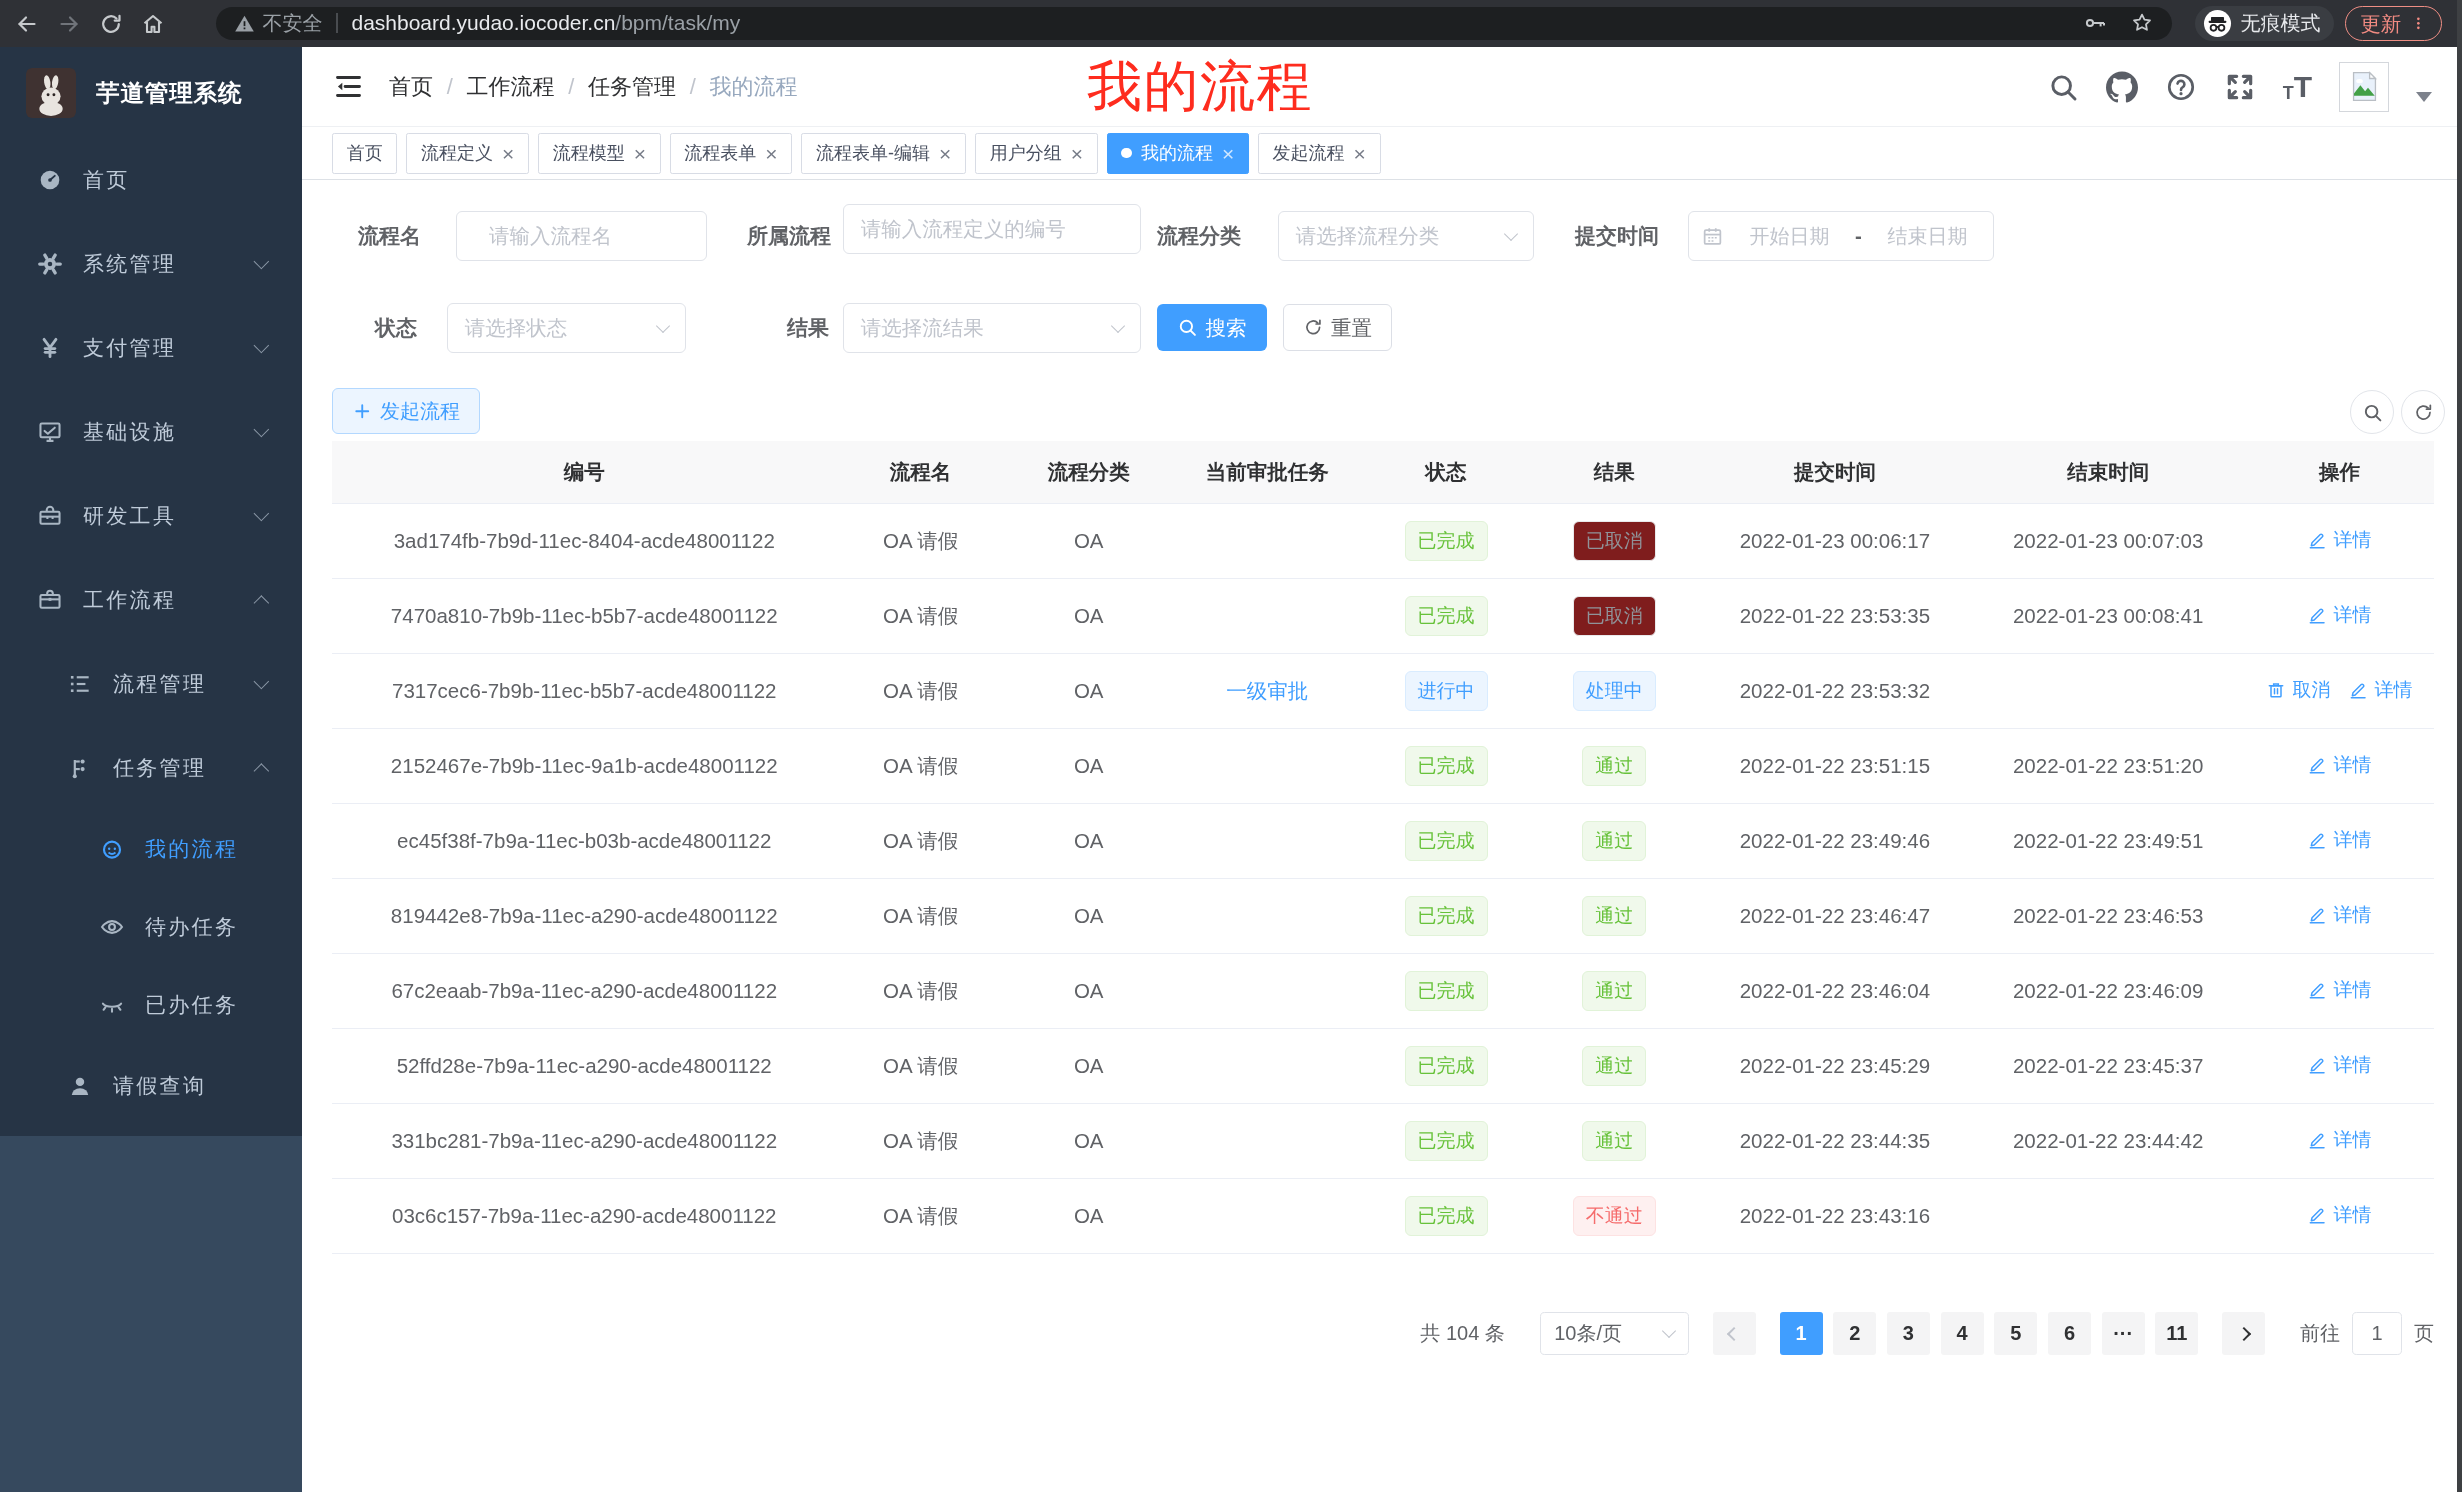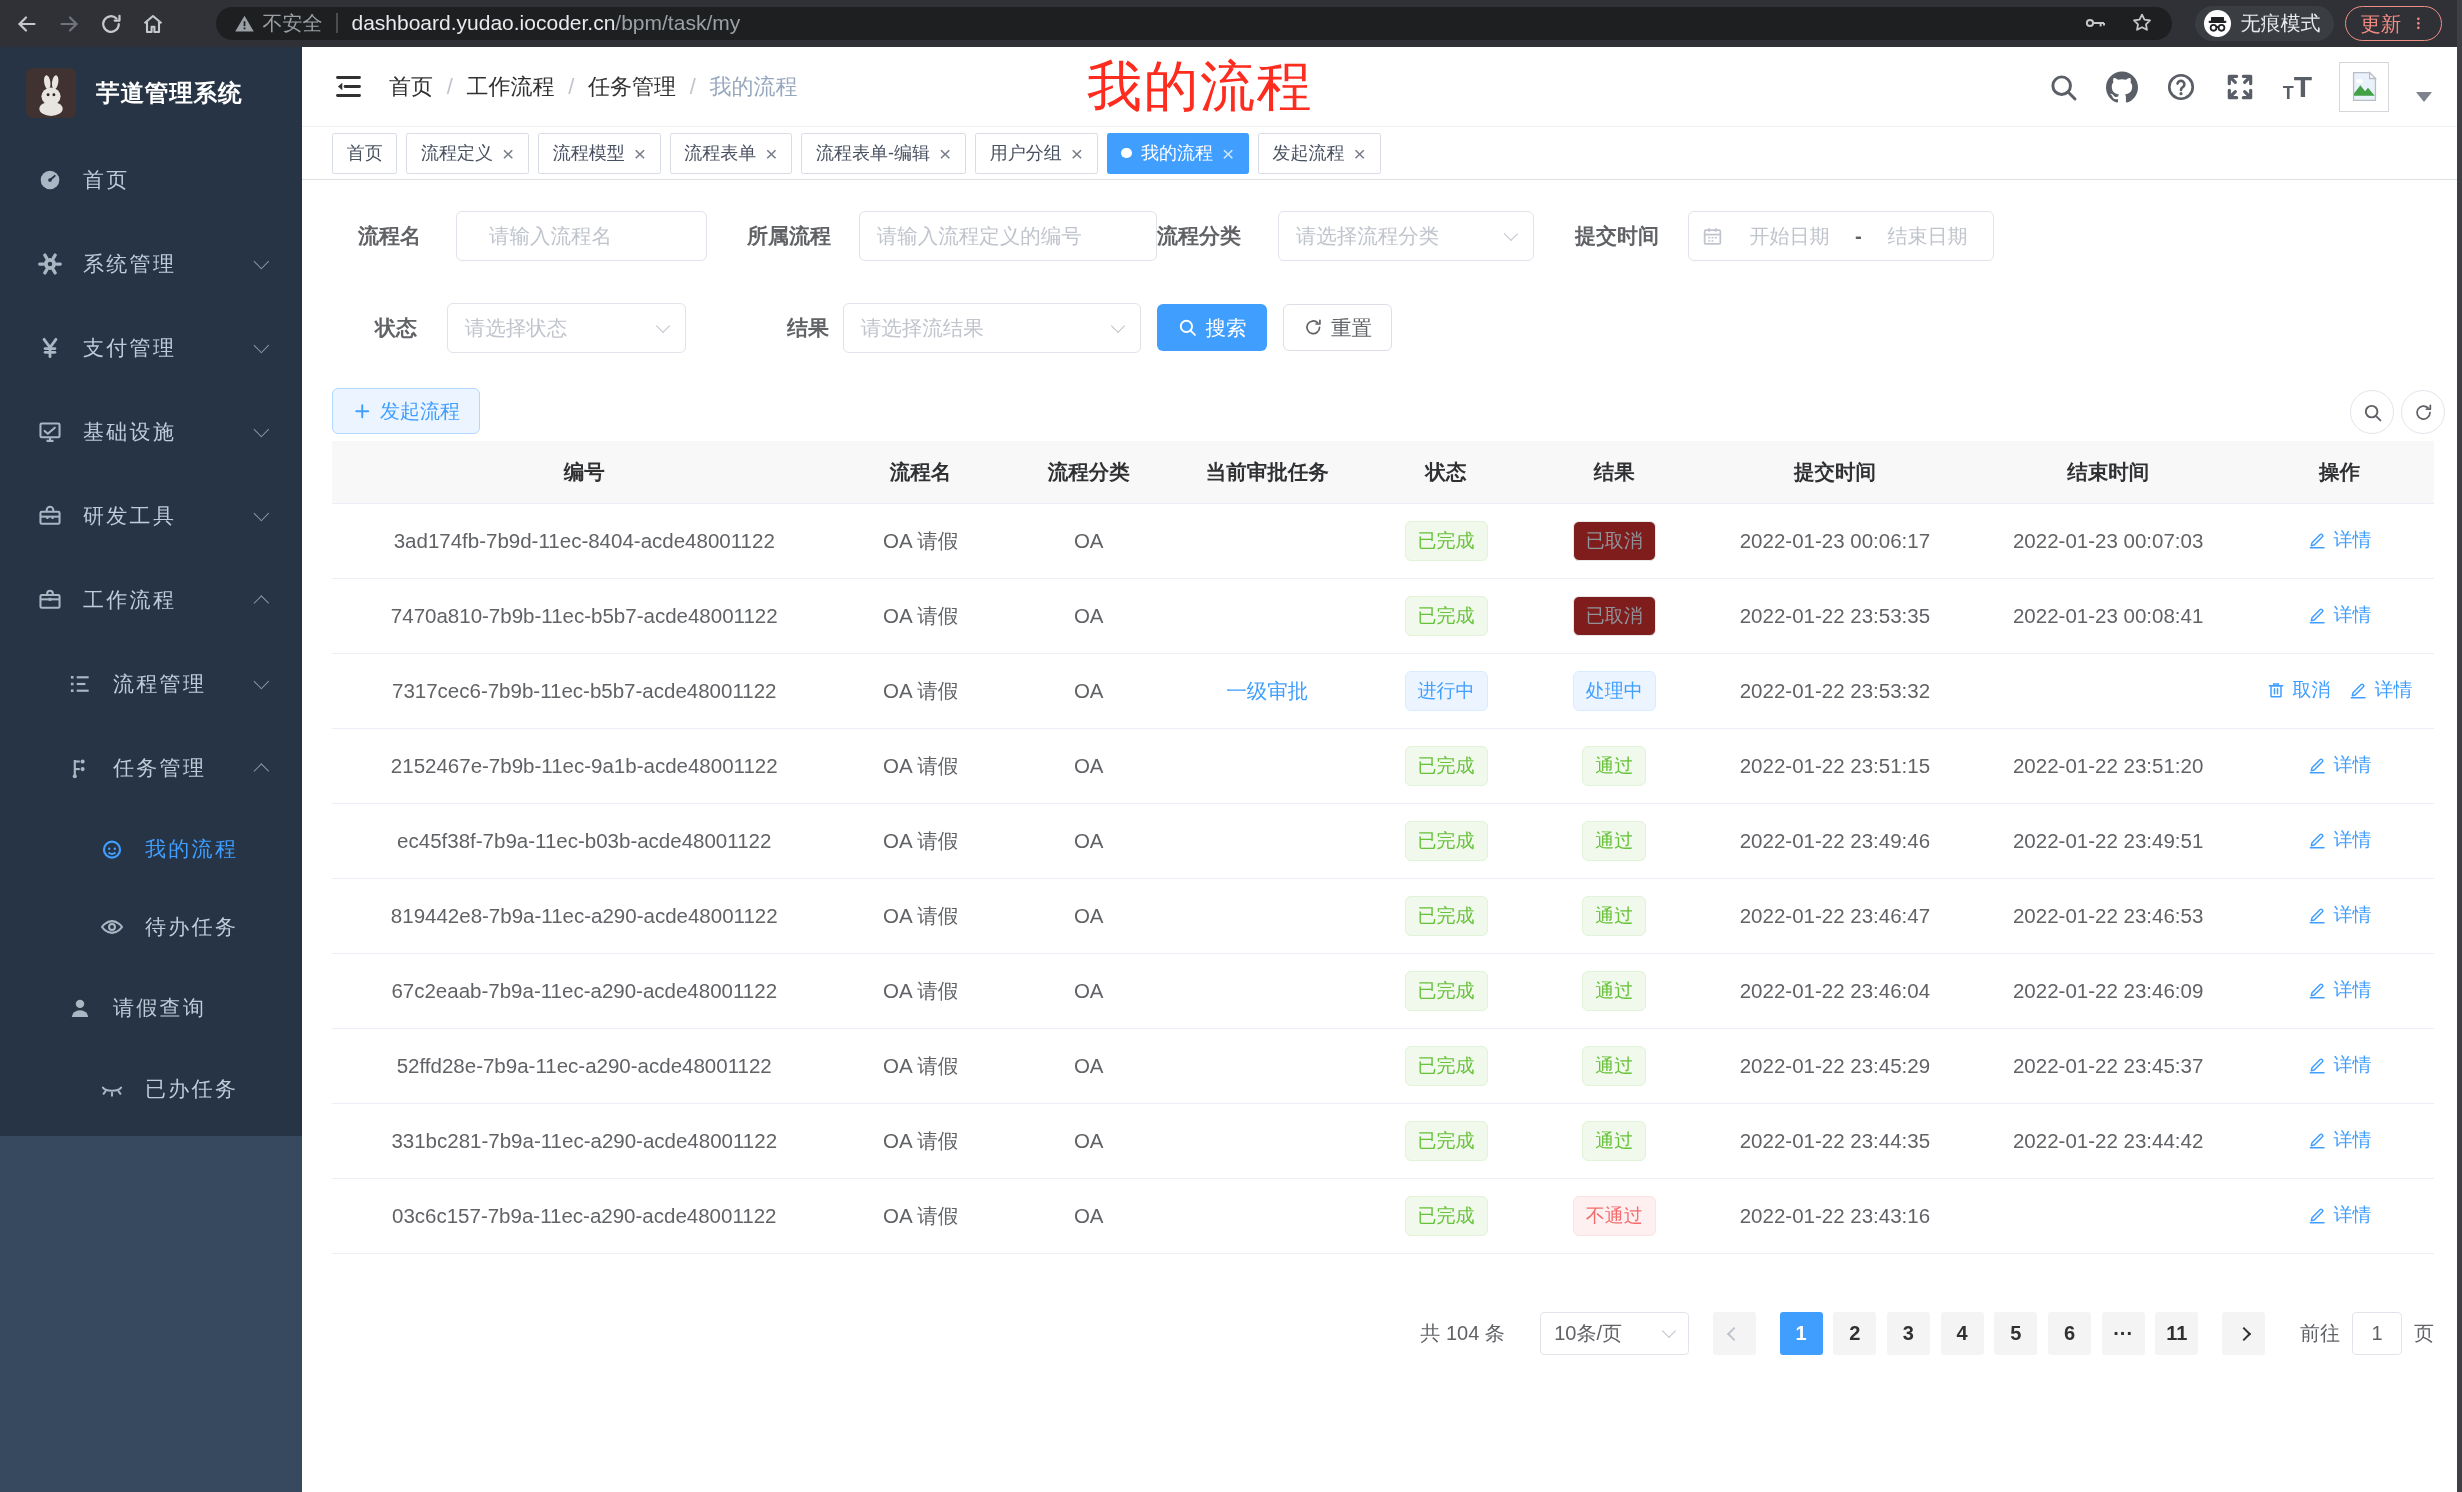--- a/index.html
+++ b/index.html
@@ -78,21 +78,21 @@
   .content { position:relative; height:1313px; }
   .f-label { position:absolute; font-size:21px; color:#606266; font-weight:600; line-height:50px; text-align:right; white-space:nowrap; }
   #lb-name     { left:12px;  top:31px;  width:107px; }
   #lb-parent   { left:411px; top:31px;  width:118px; }
   #lb-category { left:820px;top:31px;  width:119px; }
   #lb-time     { left:1238px;top:31px;  width:119px; }
   #lb-status   { left:30px;  top:123px; width:85px; }
   #lb-result   { left:442px; top:123px; width:85px; }
   .f-field { position:absolute; height:50px; background:#fff; border:1.5px solid #e0e3e9; border-radius:6px; display:flex; align-items:center; padding:0 16.7px; font-size:20.5px; color:#c0c4cc; }
   #f-name   { left:154px;  top:31px;  width:251px;padding-left:32px; }
-  #f-parent { left:541px;  top:31px;  width:298px;margin-left:16px; }
+  #f-parent { left:541px;  top:24px;  width:298px; }
   #f-category { left:976px; top:31px; width:256px; }
   #f-time   { left:1386px; top:31px;  width:306px; padding:0 12px; gap:12px; }
   #f-status { left:145px;  top:123px; width:239px; }
   #f-result { left:541px;  top:123px; width:298px; }
   .f-input { border:none; outline:none; width:100%; font-size:20.5px; color:#606266; background:transparent; font-family:inherit; }
   .f-input::placeholder { color:#c0c4cc; }
   .sel-chev { margin-left:auto; width:10px; height:10px; border-right:1.5px solid #c0c4cc; border-bottom:1.5px solid #c0c4cc; transform:rotate(45deg); margin-top:-4.6px; flex:none; }
   .cal-ic { width:23px; height:23px; color:#c0c4cc; flex:none; }
   .d-ph { color:#c0c4cc; font-size:20px; flex:1; text-align:center; white-space:nowrap; }
   .d-sep { color:#606266; font-weight:600; }
@@ -359,37 +359,37 @@
             </div>
             <div class="menu-item lvl3">
               <span class="mi-icon">
                 <svg viewBox="0 0 24 24" fill="none" stroke="currentColor" stroke-width="1.9">
                   <path d="M2.8 12S6.3 6.6 12 6.6 21.2 12 21.2 12 17.7 17.4 12 17.4 2.8 12 2.8 12z"></path>
                   <circle cx="12" cy="12" r="2.7"></circle>
                 </svg>
               </span>
               <span class="mi-label">待办任务</span>
             </div>
+            <div class="menu-item lvl3">
+              <span class="mi-icon">
+                <svg viewBox="0 0 24 24" fill="none" stroke="currentColor" stroke-width="1.9" stroke-linecap="round">
+                  <path d="M3.6 10.8c2.8 3.8 14 3.8 16.8 0"></path>
+                  <path d="M5.9 14.2l-1.7 2.2M12 15.6v2.7M18.1 14.2l1.7 2.2"></path>
+                </svg>
+              </span>
+              <span class="mi-label">已办任务</span>
+            </div>
             <div class="menu-item lvl2">
               <span class="mi-icon">
                 <svg viewBox="0 0 24 24" fill="currentColor">
                   <circle cx="12" cy="8.2" r="3.9"></circle>
                   <path d="M4.4 20.4a7.6 6.4 0 0 1 15.2 0z"></path>
                 </svg>
               </span>
               <span class="mi-label">请假查询</span>
-            </div>
-            <div class="menu-item lvl3">
-              <span class="mi-icon">
-                <svg viewBox="0 0 24 24" fill="none" stroke="currentColor" stroke-width="1.9" stroke-linecap="round">
-                  <path d="M3.6 10.8c2.8 3.8 14 3.8 16.8 0"></path>
-                  <path d="M5.9 14.2l-1.7 2.2M12 15.6v2.7M18.1 14.2l1.7 2.2"></path>
-                </svg>
-              </span>
-              <span class="mi-label">已办任务</span>
             </div>
           </nav>
       </div>
     </aside>
 
     <div class="main">
       <div class="red-note" style="color: rgb(254, 44, 30);">我的流程</div>
 
       <header class="navbar">
         <span class="hamburger" id="ic-burger">

